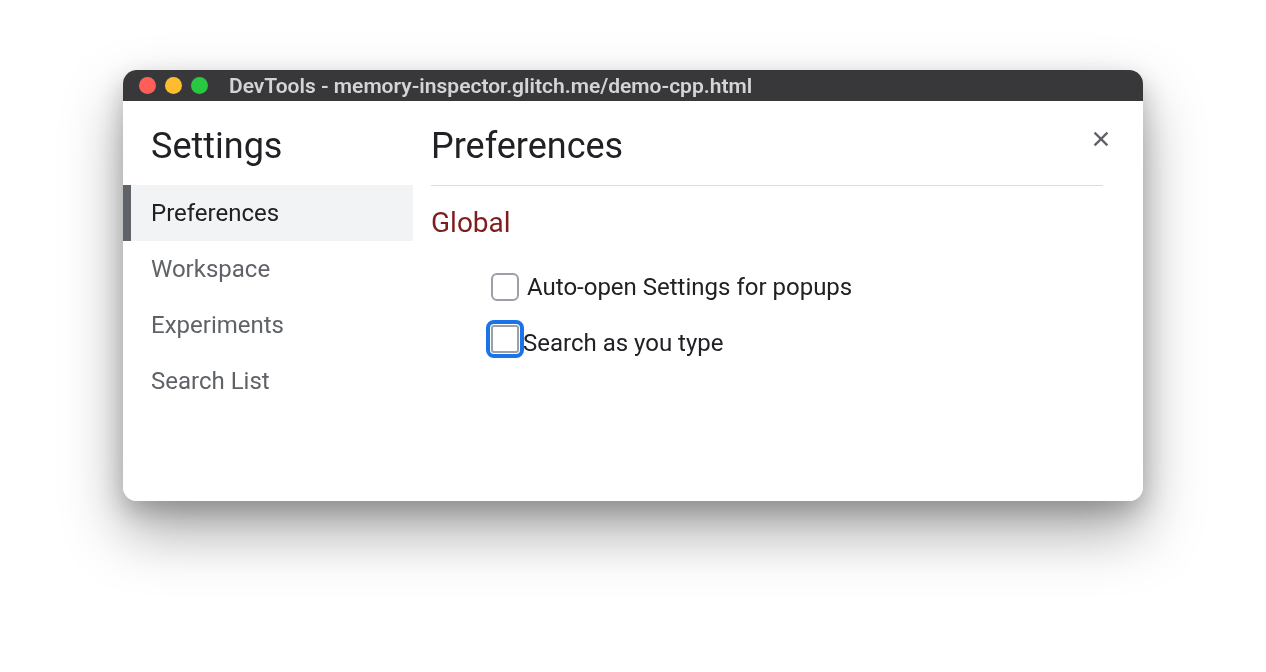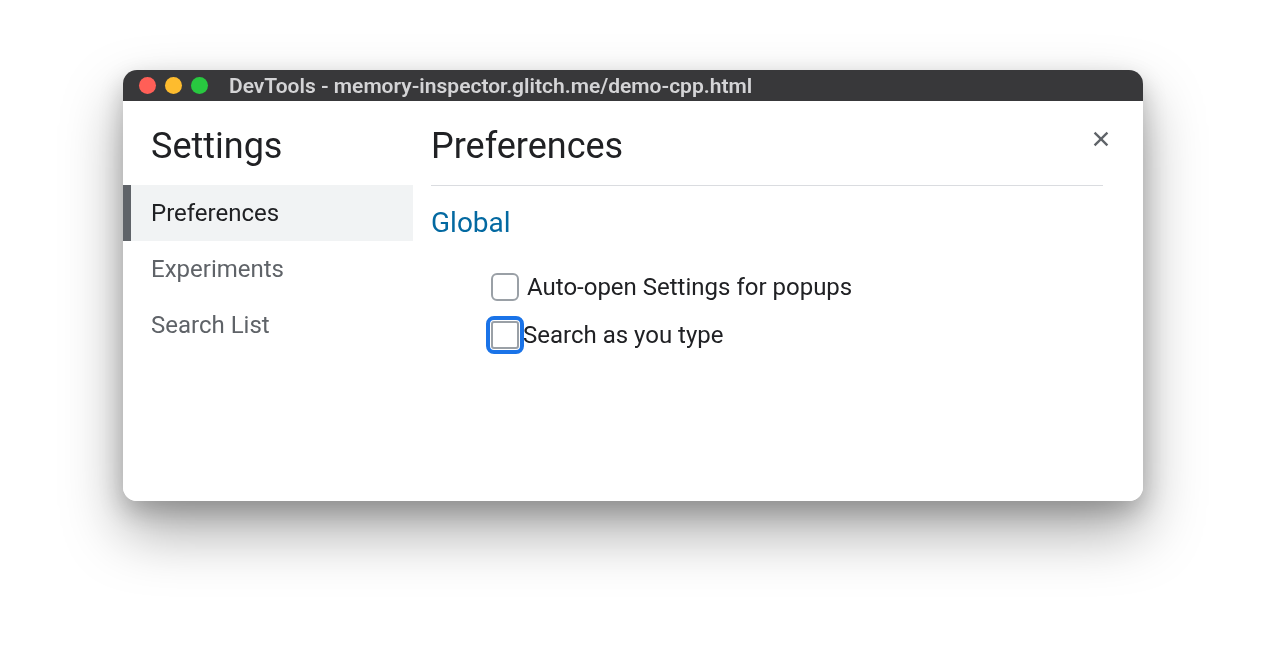--- a/index.html
+++ b/index.html
@@ -123,21 +123,21 @@
       font-size: 36px;
       font-weight: 400;
       color: #202124;
       padding-bottom: 18px;
       border-bottom: 1px solid #dadce0;
       margin-bottom: 20px;
     }
     
     .section-title {
       font-size: 28px;
-      color: #0369a1;
+      color: #7f1d1d;
       font-weight: 400;
       margin-bottom: 24px;
     }
     
     .option-row {
       display: flex;
       align-items: center;
       padding: 10px 0 10px 60px;
       gap: 8px;
     }
@@ -159,20 +159,21 @@
     }
     
     .option-label {
       font-size: 24px;
       color: #202124;
       cursor: pointer;
     }
     
     .option-row.focused-row .option-label {
       margin-left: -4px;
+      margin-top: 8px;
     }
   </style>
 </head>
 <body>
 
 <div class="window">
   <div class="titlebar">
     <div class="traffic-light tl-close"></div>
     <div class="traffic-light tl-min"></div>
     <div class="traffic-light tl-max"></div>
@@ -186,20 +187,23 @@
         <line x1="19" y1="5" x2="5" y2="19"></line>
       </svg>
     </div>
 
     <div class="sidebar">
       <div class="sidebar-title">Settings</div>
       <div class="sidebar-item active">
         <span>Preferences</span>
       </div>
       <div class="sidebar-item">
+        <span>Workspace</span>
+      </div>
+      <div class="sidebar-item">
         <span>Experiments</span>
       </div>
       <div class="sidebar-item">
         <span>Search List</span>
       </div>
     </div>
 
     <div class="main">
       <div class="main-title">Preferences</div>
       <div class="section-title">Global</div>

